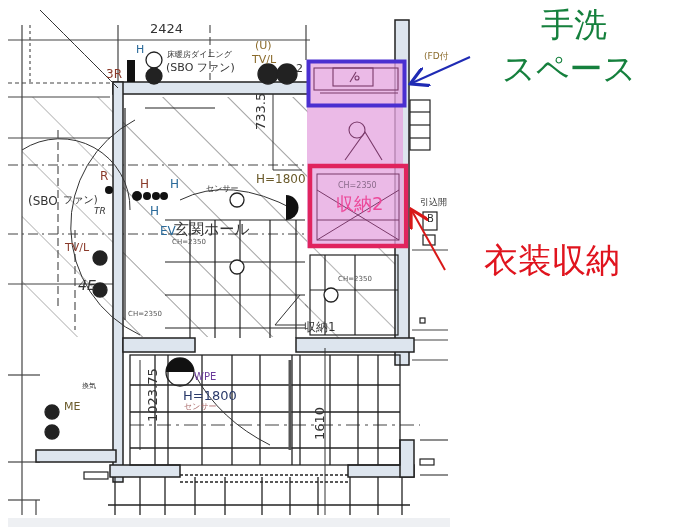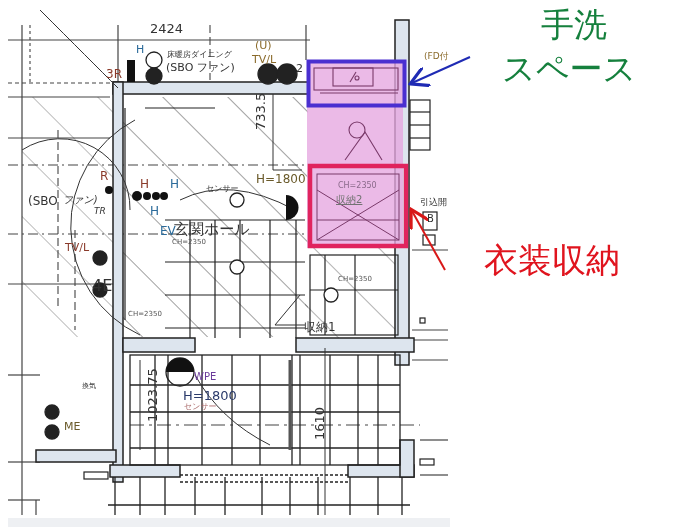--- a/index.html
+++ b/index.html
@@ -216,45 +216,45 @@
 <span class="lbl plan-txt" style="left:255px;top:40px;font-size:11px;color:#8a6a2a;">(U)</span>
 <span class="lbl plan-txt" style="left:252px;top:54px;font-size:11px;color:#8a6a2a;">TV/L</span>
 <span class="lbl plan-txt" style="left:106px;top:68px;font-size:12px;color:#8a3a2a;">3R</span>
 <span class="lbl plan-txt" style="left:136px;top:44px;font-size:11px;color:#2a6a9a;">H</span>
 <span class="lbl plan-txt" style="left:296px;top:63px;font-size:11px;">2</span>
 <span class="lbl plan-txt" style="left:424px;top:52px;font-size:9px;color:#8a6a2a;">(FD付</span>
 <span class="lbl plan-txt" style="left:420px;top:198px;font-size:9px;">引込開</span>
 <span class="lbl plan-txt" style="left:427px;top:214px;font-size:10px;">B</span>
 
 <span class="lbl plan-txt" style="left:28px;top:195px;font-size:12px;">(SBO</span>
-<span class="lbl plan-txt" style="left:63px;top:195px;font-size:10px;font-style:italic;">ファン)</span>
+<span class="lbl plan-txt" style="left:63px;top:195px;font-size:10px;">ファン)</span>
 <span class="lbl plan-txt" style="left:94px;top:207px;font-size:9px;font-style:italic;">TR</span>
 <span class="lbl plan-txt" style="left:100px;top:170px;font-size:12px;color:#8a3a2a;">R</span>
 <span class="lbl plan-txt" style="left:140px;top:178px;font-size:12px;color:#8a3a2a;">H</span>
 <span class="lbl plan-txt" style="left:170px;top:178px;font-size:12px;color:#2a6a9a;">H</span>
 <span class="lbl plan-txt" style="left:150px;top:205px;font-size:12px;color:#2a6a9a;">H</span>
 <span class="lbl plan-txt" style="left:206px;top:185px;font-size:8px;">センサー</span>
 <span class="lbl plan-txt" style="left:256px;top:173px;font-size:12px;color:#6a5a2a;">H=1800</span>
 
 <span class="lbl plan-txt" style="left:160px;top:225px;font-size:12px;color:#2a6a9a;">EV</span>
 <span class="lbl plan-txt" style="left:174px;top:222px;font-size:15px;">玄関ホール</span>
 <span class="lbl plan-txt" style="left:172px;top:239px;font-size:7px;color:#555;">CH=2350</span>
 
 <span class="lbl plan-txt" style="left:65px;top:242px;font-size:11px;color:#8a3a2a;">TV/L</span>
-<span class="lbl plan-txt" style="left:92px;top:278px;font-size:16px;">4E</span>
+<span class="lbl plan-txt" style="left:78px;top:278px;font-size:14px;font-style:italic;">4E</span>
 <span class="lbl plan-txt" style="left:128px;top:311px;font-size:7px;color:#555;">CH=2350</span>
 
 <span class="lbl plan-txt" style="left:338px;top:182px;font-size:8px;color:#8a6a8a;">CH=2350</span>
-<span class="lbl plan-txt" style="left:336px;top:195px;font-size:10px;color:#737373;text-decoration:underline;">収納2</span>
+<span class="lbl plan-txt" style="left:336px;top:195px;font-size:18px;color:#ec4899;">収納2</span>
 <span class="lbl plan-txt" style="left:338px;top:276px;font-size:7px;color:#555;">CH=2350</span>
 <span class="lbl plan-txt" style="left:304px;top:321px;font-size:12px;">収納1</span>
 
 <span class="lbl plan-txt" style="left:194px;top:372px;font-size:10px;color:#6a3a9a;">WPE</span>
 <span class="lbl plan-txt" style="left:183px;top:389px;font-size:13px;color:#2a3a6a;">H=1800</span>
 <span class="lbl plan-txt" style="left:184px;top:403px;font-size:8px;color:#aa6a6a;">センサー</span>
-<span class="lbl plan-txt" style="left:64px;top:401px;font-size:11px;color:#6a5a2a;margin-top:20px;">ME</span>
+<span class="lbl plan-txt" style="left:64px;top:401px;font-size:11px;color:#6a5a2a;">ME</span>
 <span class="lbl plan-txt" style="left:82px;top:383px;font-size:7px;">換気</span>
 
 <div class="lbl callout-blue" style="left:541px;top:8px;">手洗</div>
 <div class="lbl callout-blue" style="left:502px;top:52px;">スペース</div>
 <div class="lbl callout-red" style="left:464px;top:243px;margin-left:20px;">衣装収納</div>
 
 <div class="footer-bar"></div>
 
 </body></html>

